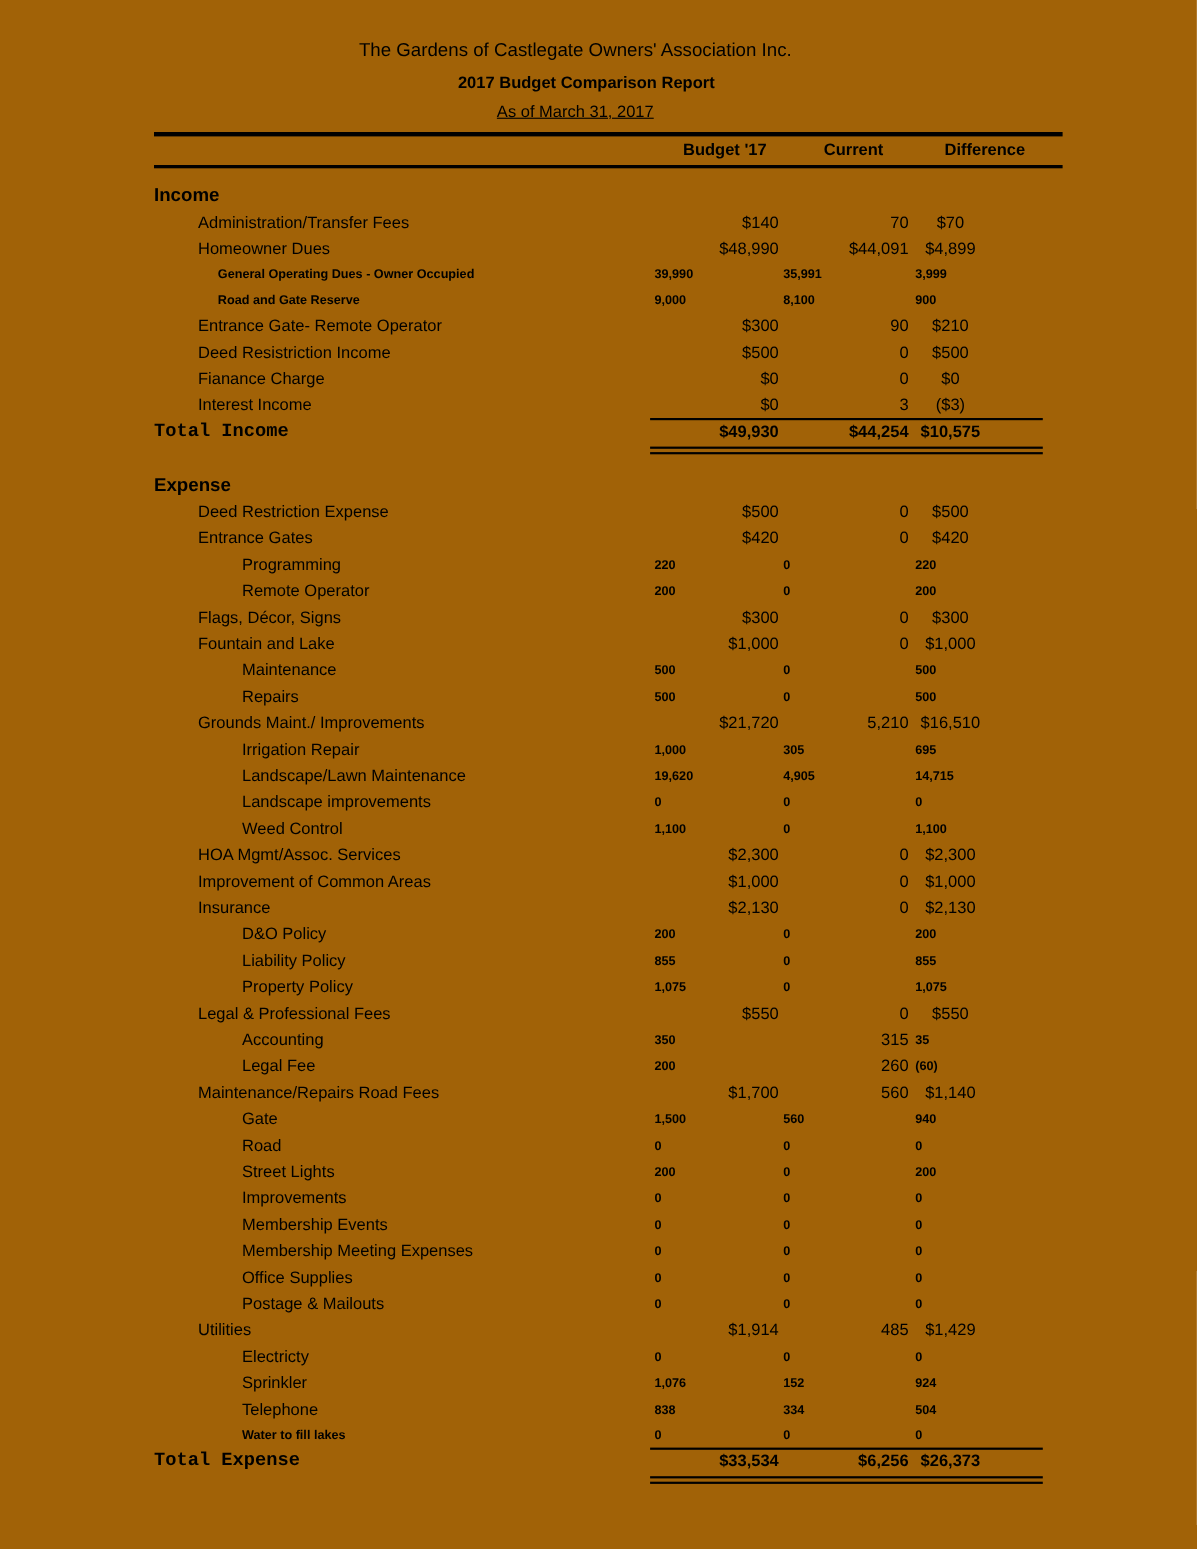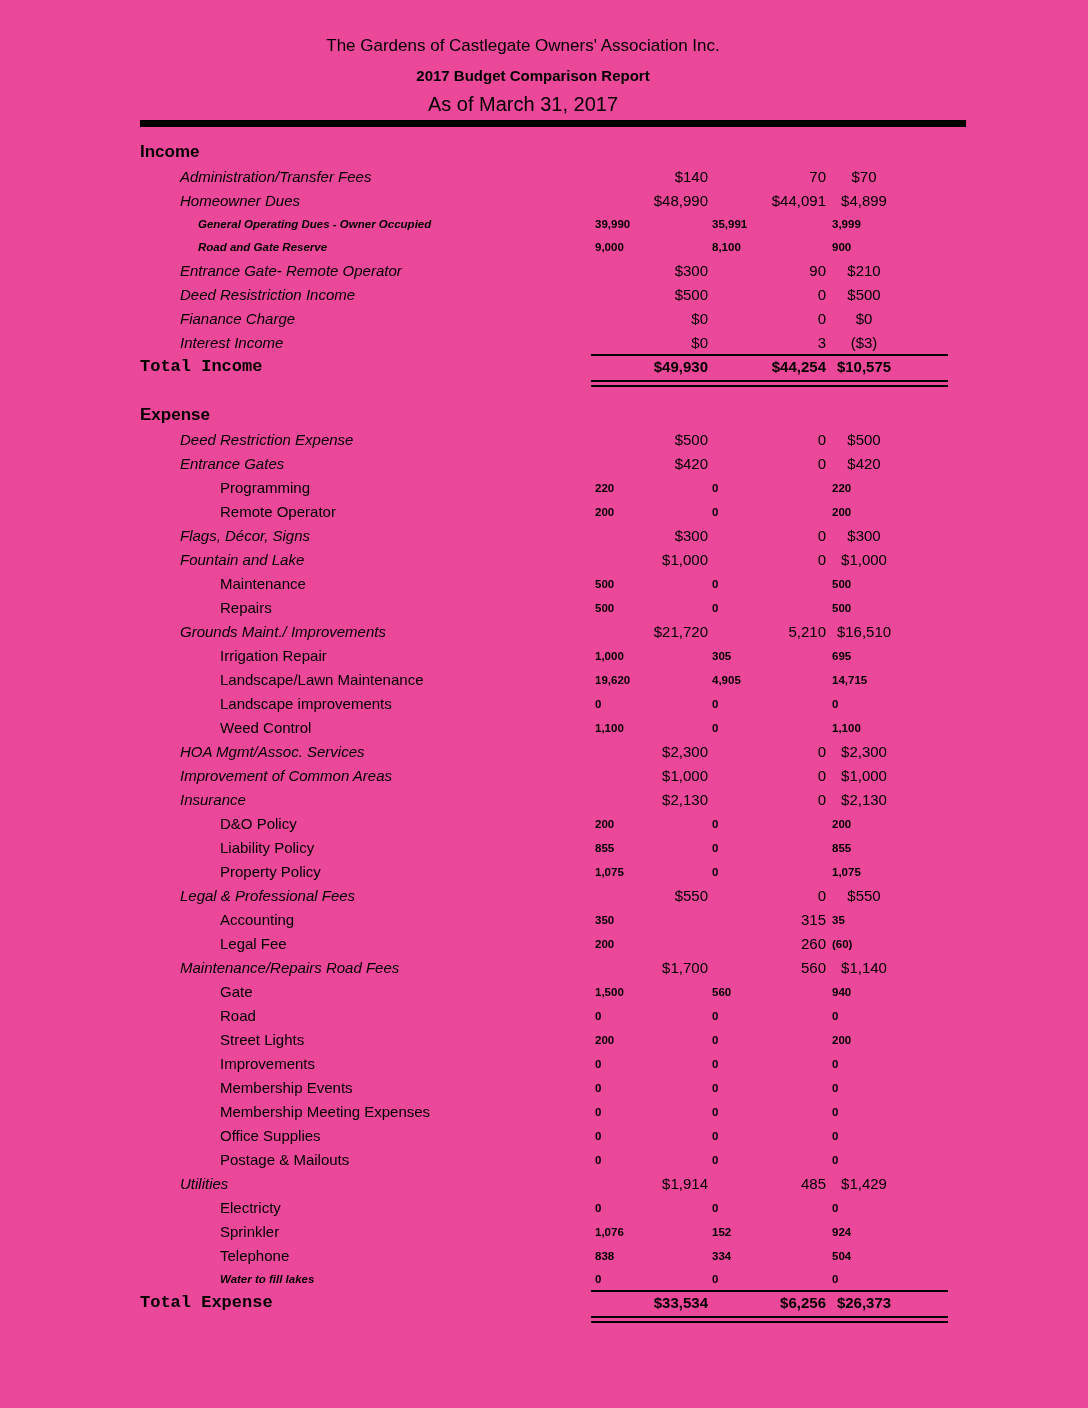--- a/index.html
+++ b/index.html
@@ -3,45 +3,45 @@
 <meta charset="utf-8">
 <style>
   * { box-sizing: border-box; }
   html, body { margin: 0; padding: 0; }
   body {
     width: 1088px; height: 1408px;
     background: #ffffff;
     font-family: "Liberation Sans", "DejaVu Sans", sans-serif;
     color: #000000;
   }
-  .page { position: relative; width: 1088px; height: 1408px; background: #ec4899; overflow: hidden; }
+  .page { position: relative; width: 1088px; height: 1408px; background: #a16207; overflow: hidden; }
 
   .doc-header { position: absolute; top: 36px; left: 0; width: 1046px; text-align: center; }
   .org-name { font-size: 17px; }
   .report-title { font-size: 15px; font-weight: bold; margin-top: 11px; padding-left: 20px; }
-  .as-of { font-size: 20px; margin-top: 9px; }
+  .as-of { font-size: 15px; margin-top: 9px; text-decoration: underline; }
 
   .report { position: absolute; top: 120px; left: 140px; width: 826px; }
   .rule { height: 3px; background: #000; }
   .rule.thick { height: 4px; }
 
   .col-headers { position: relative; height: 26px; }
   .ch { position: absolute; top: 0; line-height: 26px; font-size: 15px; font-weight: bold; white-space: nowrap; }
   .ch-budget { left: 400px; width: 157px; text-align: right; }
   .ch-current { left: 520px; width: 143px; text-align: right; }
   .ch-diff { left: 640px; width: 152px; text-align: right; }
 
   #table-body { padding-top: 6px; }
 
   .row { position: relative; height: 24px; font-size: 15px; }
   .row.small { height: 23px; }
   .label { position: absolute; top: 0; line-height: 24px; white-space: nowrap; }
-  .row.small .label { line-height: 23px; font-style: italic; }
+  .row.small .label { line-height: 23px; }
   .ind-0 { left: 0; }
-  .ind-1 { left: 40px; font-style: italic; }
+  .ind-1 { left: 40px; }
   .ind-15 { left: 58px; }
   .ind-2 { left: 80px; }
   .small-label { font-size: 11.5px; font-weight: bold; }
 
   .cell { position: absolute; top: 0; line-height: 24px; white-space: nowrap; }
   .row.small .cell { line-height: 23px; }
   .c-br { left: 400px; width: 168px; text-align: right; }
   .c-cr { left: 540px; width: 146px; text-align: right; }
   .c-dr { left: 650px; width: 148px; text-align: center; }
   .c-bl { left: 455px; font-size: 11.5px; font-weight: bold; }
@@ -69,20 +69,25 @@
 <div class="page">
 
   <div class="doc-header">
     <div class="org-name">The Gardens of Castlegate Owners' Association Inc.</div>
     <div class="report-title">2017 Budget Comparison Report</div>
     <div class="as-of">As of March 31, 2017</div>
   </div>
 
   <div class="report">
     <div class="rule thick"></div>
+    <div class="col-headers">
+      <span class="ch ch-budget">Budget '17</span>
+      <span class="ch ch-current">Current</span>
+      <span class="ch ch-diff">Difference</span>
+    </div>
     <div class="rule"></div>
     <div id="table-body">
         <div class="row section-header-row">
           <span class="label ind-0">Income</span>
         </div>
         <div class="row">
           <span class="label ind-1">Administration/Transfer Fees</span>
           <span class="cell c-br">$140</span>
           <span class="cell c-cr">70</span>
           <span class="cell c-dr">$70</span>

